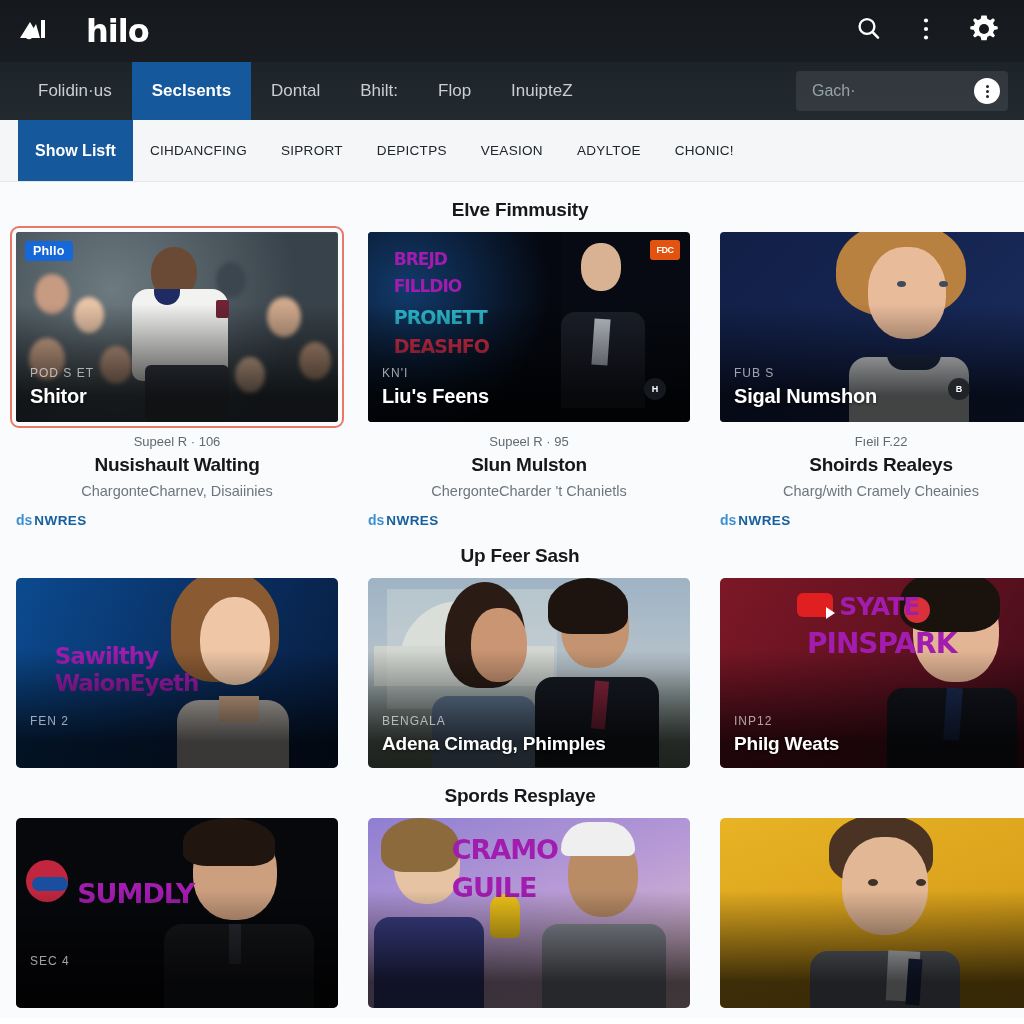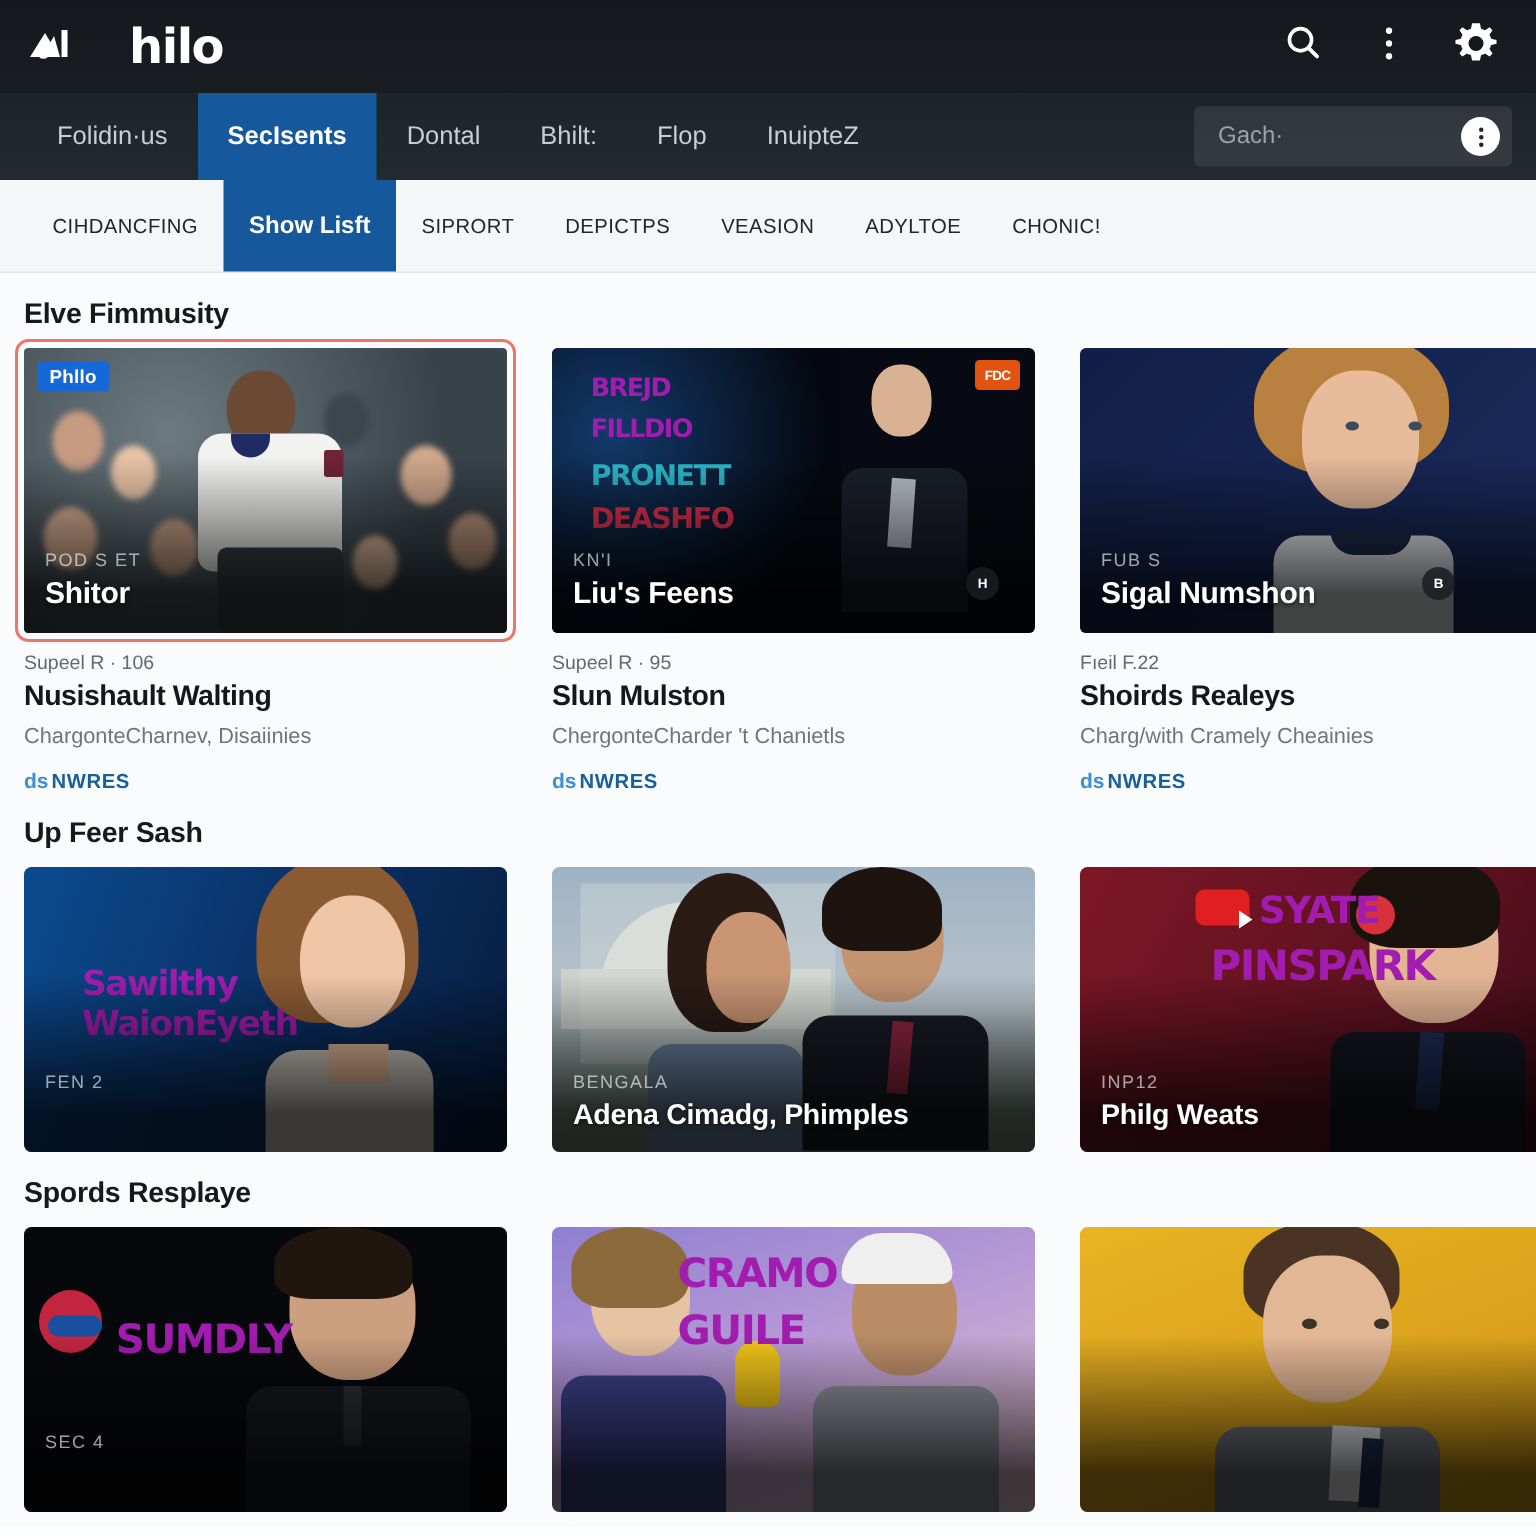--- a/index.html
+++ b/index.html
@@ -111,21 +111,21 @@
   .snav-item.active{
     background:#15589c;
     color:#fff;
     font-weight:700;
     font-size:16px;
     letter-spacing:0;
   }
 
   
   .content{ background:#fafbfc; padding:0 0 10px 0; }
-  .section{ padding-left:16px; padding-right:0; }
+  .section{ padding-left:16px; padding-right:0;text-align:center; }
   .section-title{
     font-size:19px; font-weight:700; color:#16191c;
     padding:17px 0 11px 0;
     letter-spacing:-.2px;
   }
   .row{ display:flex; gap:30px; }
 
   
   .fcard{ width:322px; flex:0 0 322px; }
   .fcard .thumbwrap{
@@ -271,22 +271,22 @@
       <span class="sdots">
         <i></i>
           <i></i>
           <i></i>
       </span>
     </span>
   </div>
 </div>
 
 <div class="secondary-nav">
+  <div class="snav-item active">Show Lisft</div>
   <div class="snav-item">CIHDANCFING</div>
-  <div class="snav-item active">Show Lisft</div>
   <div class="snav-item">SIPRORT</div>
   <div class="snav-item">DEPICTPS</div>
   <div class="snav-item">VEASION</div>
   <div class="snav-item">ADYLTOE</div>
   <div class="snav-item">CHONIC!</div>
 </div>
 
 <div class="content">
 
   <div class="section">

